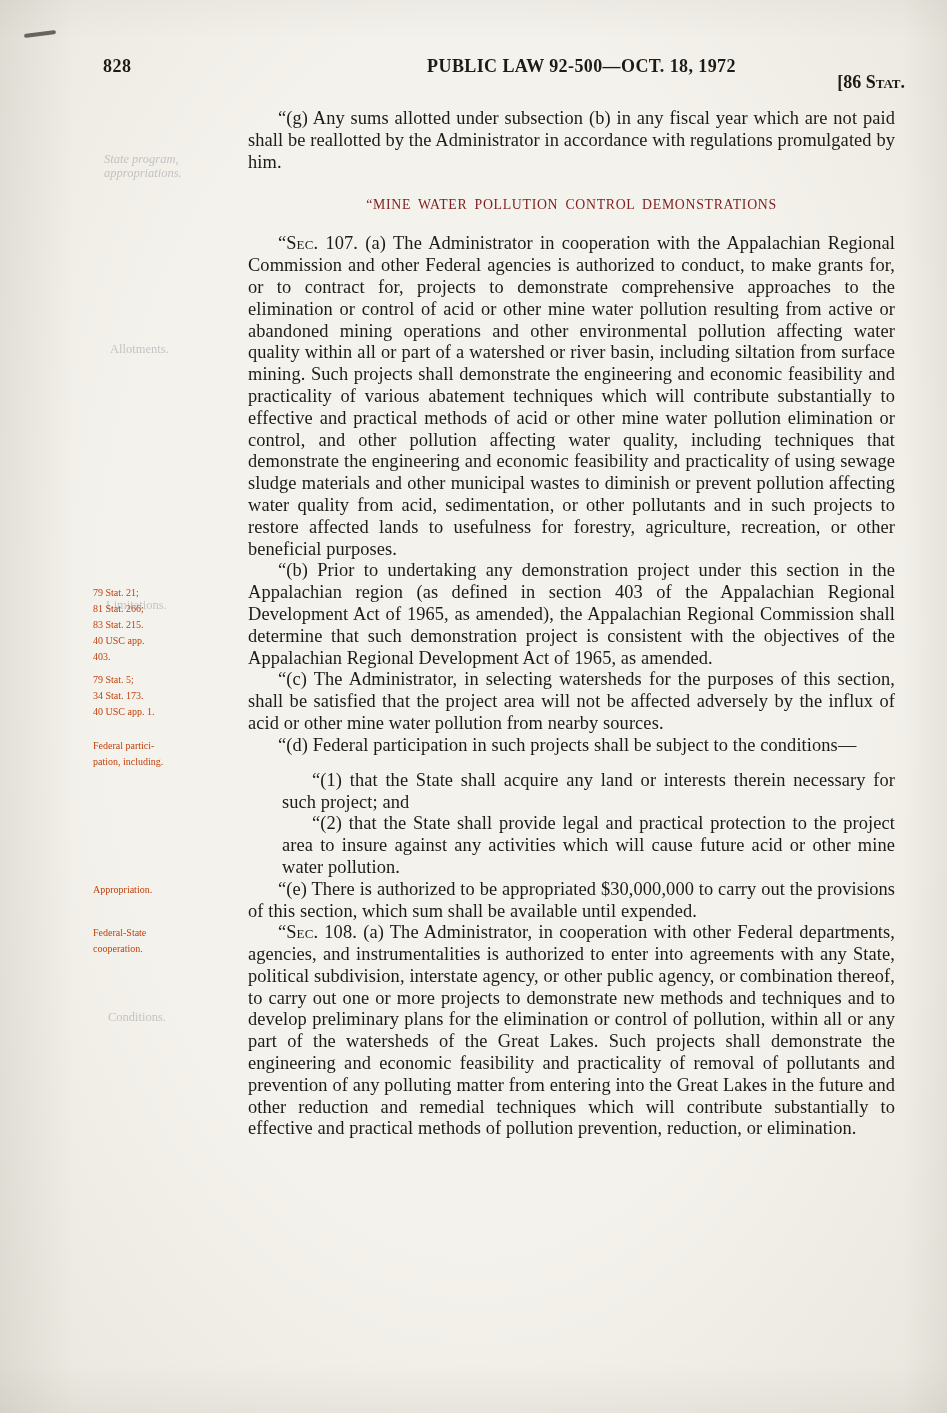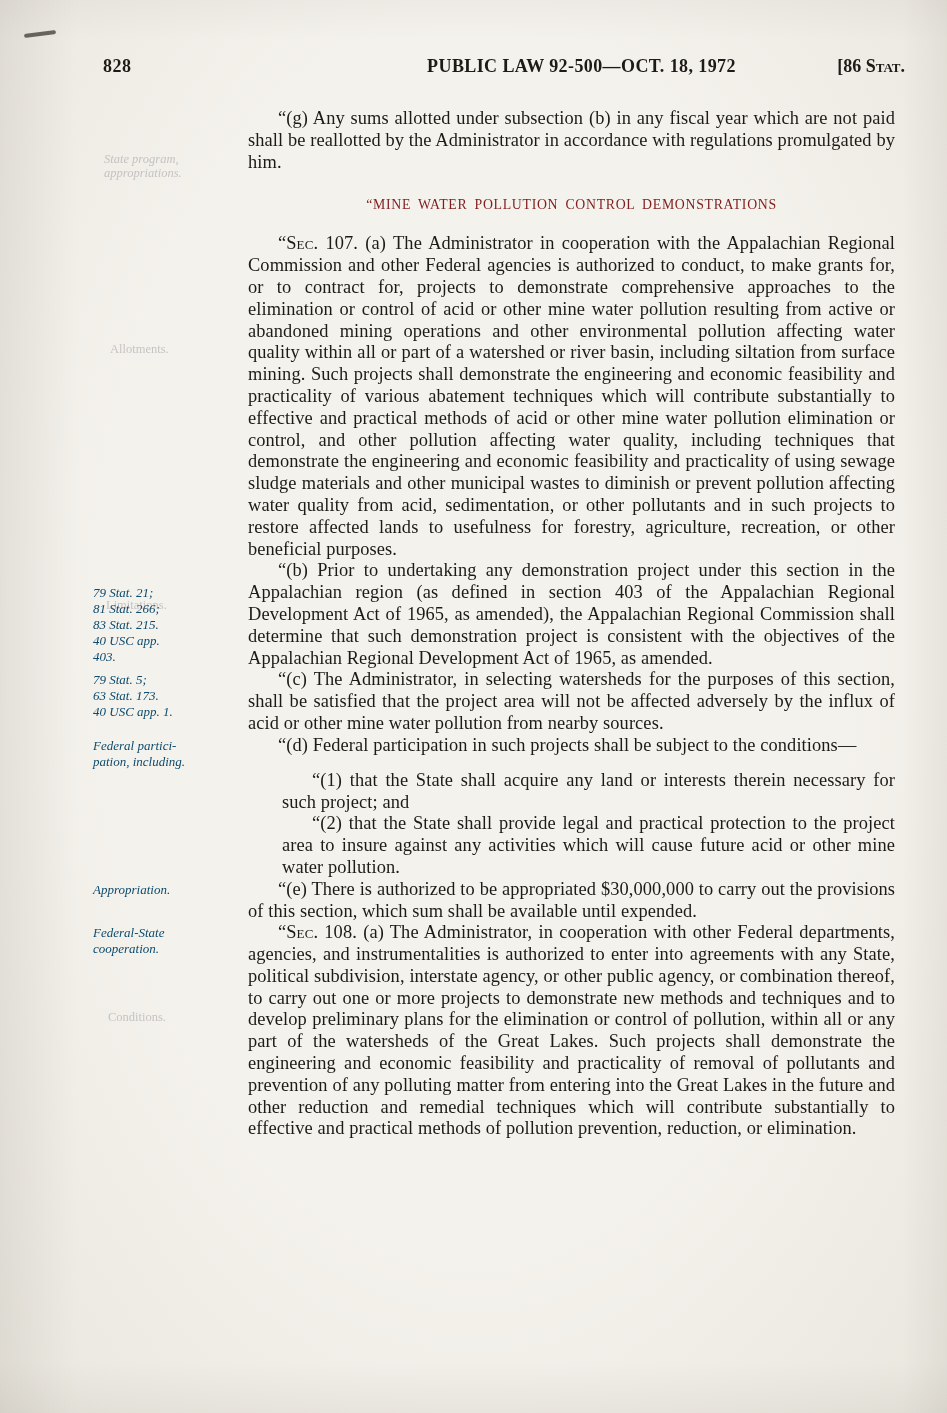--- a/index.html
+++ b/index.html
@@ -20,27 +20,27 @@
       linear-gradient(180deg, rgba(110,104,93,0.05), rgba(0,0,0,0) 40px),
       radial-gradient(ellipse at 50% 45%, #f4f2ec 55%, #e9e6de 100%);
   }
   .ink-mark {
     position:absolute; left:24px; top:32px; width:32px; height:4px;
     background:#46433d; transform:rotate(-7deg); border-radius:2px; opacity:.8;
   }
   .header { position:absolute; top:56px; left:103px; width:802px; height:26px; font-weight:bold; font-size:18px; }
   .page-number { position:absolute; left:0; top:0; letter-spacing:0.5px; }
   .header-title { position:absolute; left:155px; width:647px; text-align:center; letter-spacing:0.4px; }
-  .header-stat { position:absolute; right:0; top:0; }
+  .header-stat { position:absolute; right:0; top:16px; }
   .sc { font-variant:small-caps; }
   .content { position:absolute; left:93px; top:108px; width:802px; }
   .row { display:flex; align-items:flex-start; }
   .note-cell { width:155px; flex:none; padding-right:10px; }
   .text-cell { width:647px; flex:none; }
-  .note { font-size:13px; line-height:16px; color:#0c4a6e; padding-top:3px;font-style:italic; }
+  .note { font-size:10px; line-height:16px; color:#c2410c; padding-top:3px; }
   .note.offset-1 { margin-top:22px; }
   .para {
     font-size:18.4px; line-height:21.8px;
     text-align:justify; text-indent:30px;
     letter-spacing:0.1px;
   }
   .para.sub { padding-left:34px; }
   .heading {
     text-align:center; font-size:13.8px; letter-spacing:0.7px; word-spacing:3px;
     margin:24px 0 20px; color:#7f1d1d;
@@ -96,21 +96,21 @@
         </div>
       </div>
       <div class="text-cell">
         <p class="para">“(b) Prior to undertaking any demonstration project under this section in the Appalachian region (as defined in section 403 of the Appalachian Regional Development Act of 1965, as amended), the Appalachian Regional Commission shall determine that such demonstration project is consistent with the objectives of the Appalachian Regional Development Act of 1965, as amended.</p>
       </div>
     </div>
     <div class="row">
       <div class="note-cell">
         <div class="note">
           <div>79 Stat. 5;</div>
-          <div>63 Stat. 173.</div>
+          <div>34 Stat. 173.</div>
           <div>40 USC app. 1.</div>
         </div>
       </div>
       <div class="text-cell">
         <p class="para">“(c) The Administrator, in selecting watersheds for the purposes of this section, shall be satisfied that the project area will not be affected adversely by the influx of acid or other mine water pollution from nearby sources.</p>
       </div>
     </div>
     <div class="row">
       <div class="note-cell">
         <div class="note">

